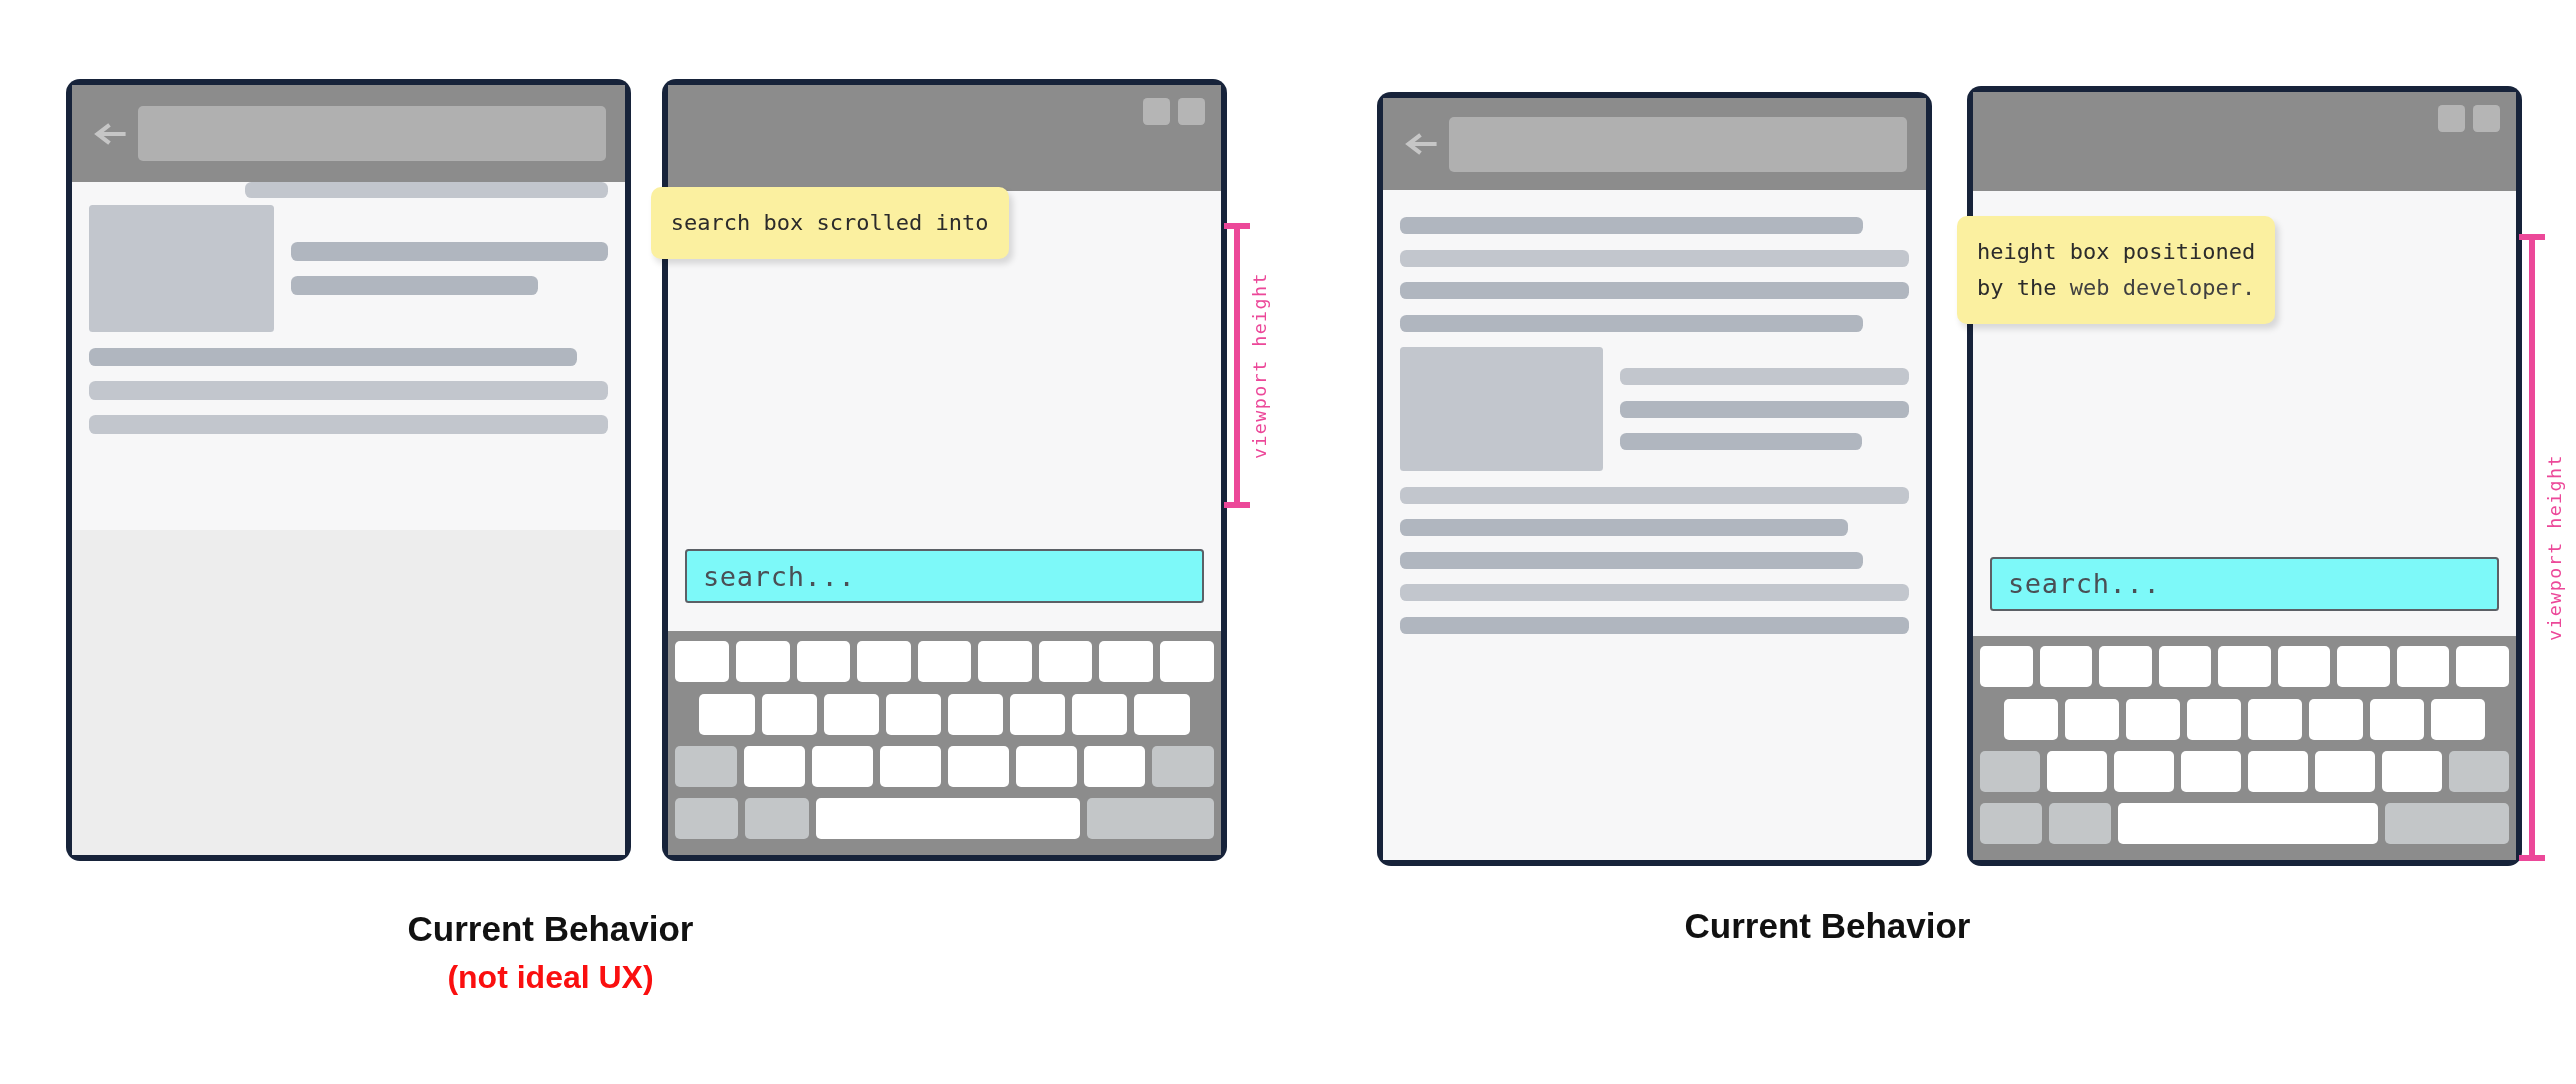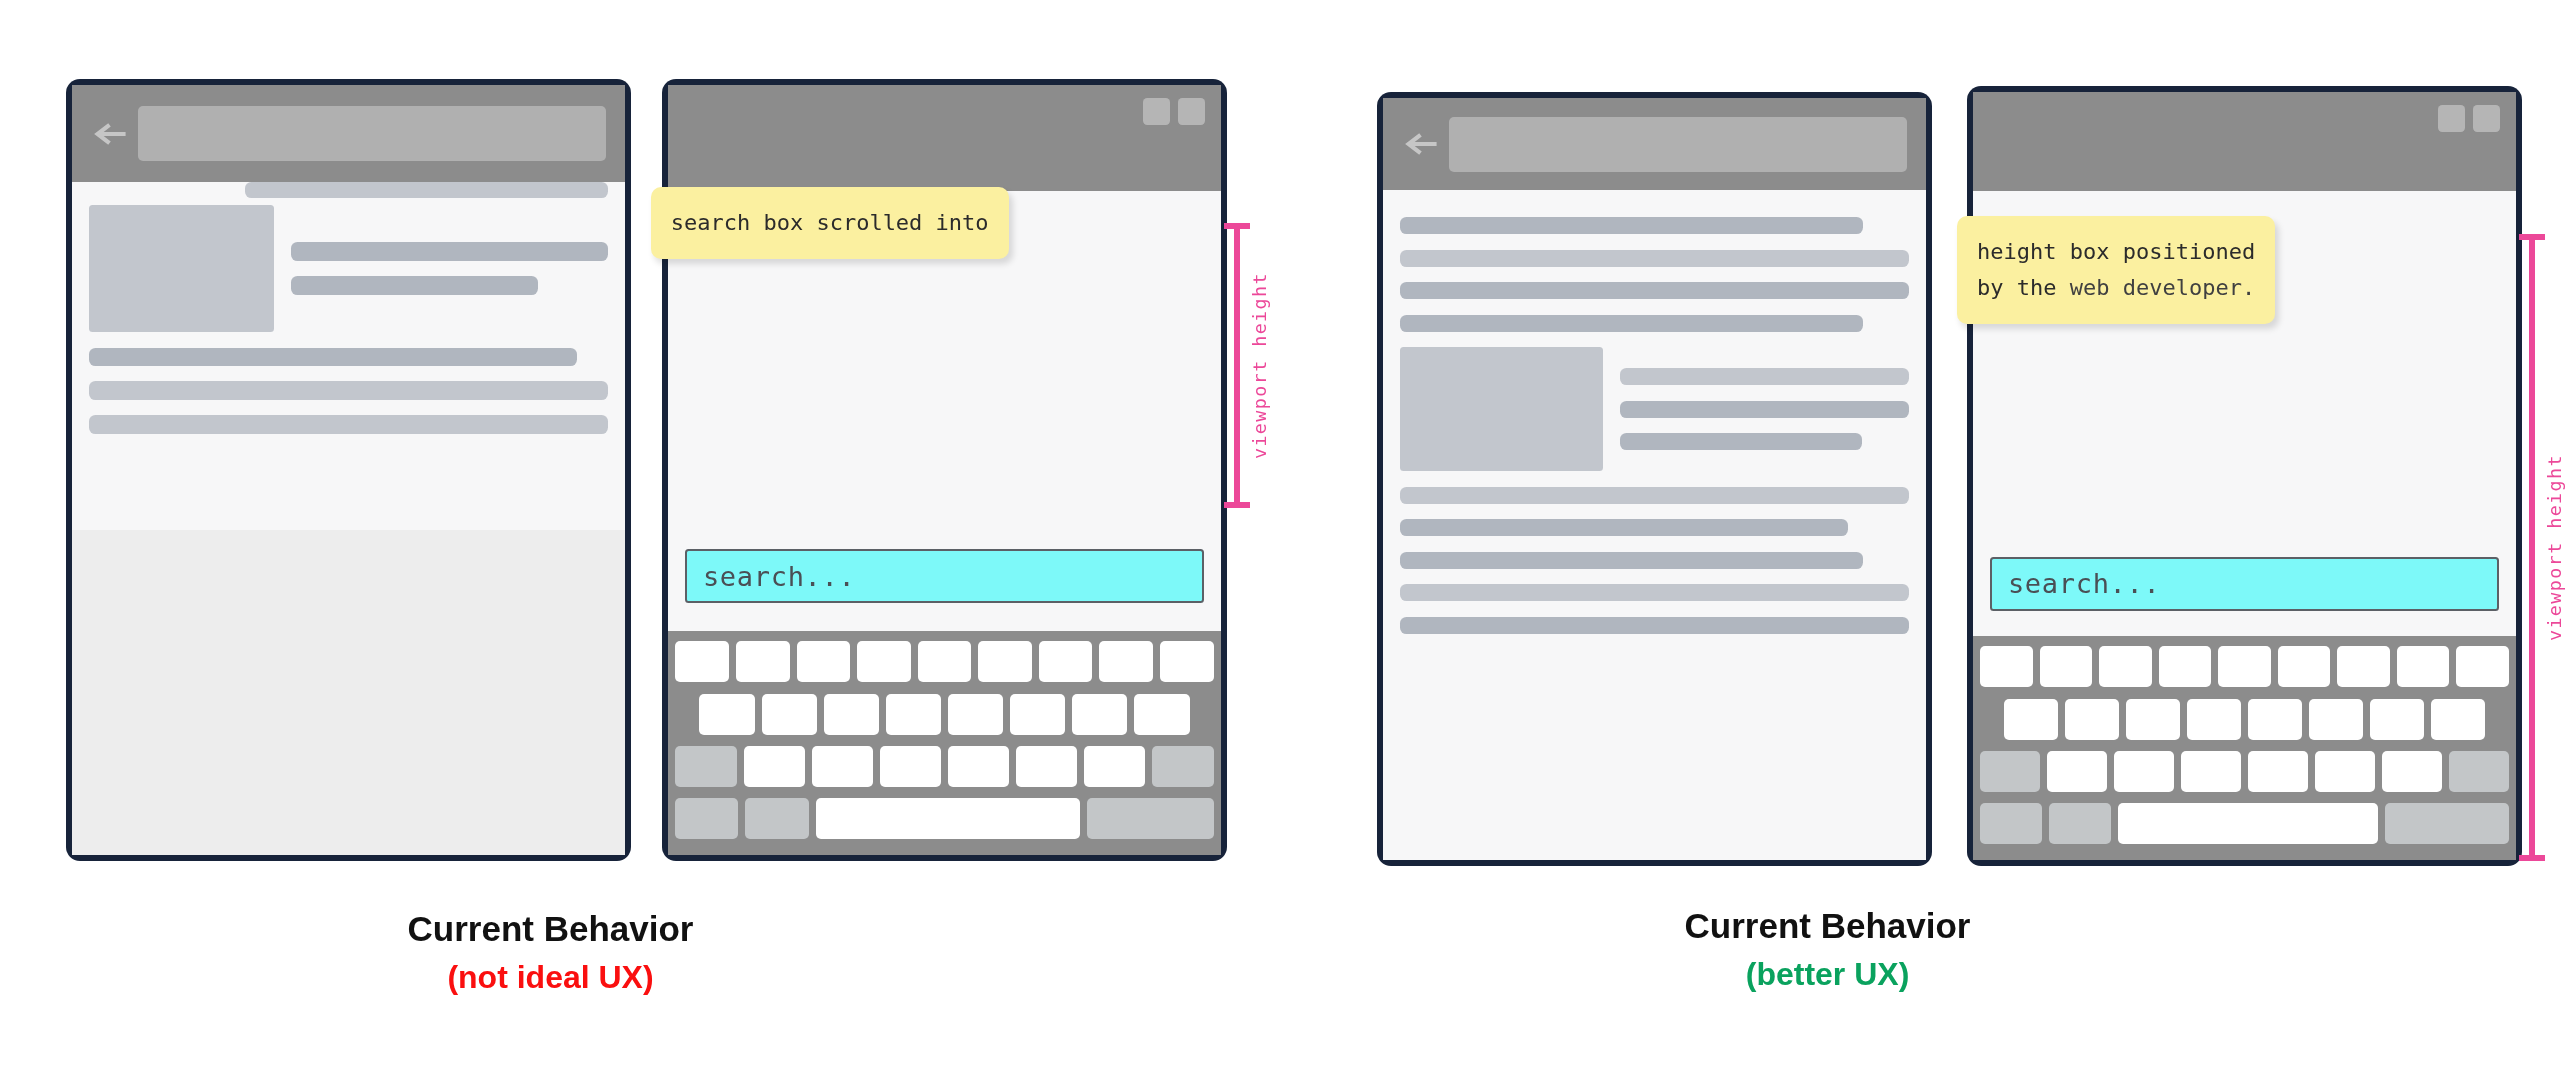--- a/index.html
+++ b/index.html
@@ -354,17 +354,16 @@
     </div>
   </div>
 
   <div class="bracket" style="left:2529px; top:234px; height:627px;">
     <div class="bar"></div>
     <div class="blabel">viewport height</div>
   </div>
 
   <div class="caption" style="left:1545px; top:907px; width:565px;">
     <div class="c-main">Current Behavior</div>
-    <div class="c-sub good">(better UX)</div>
   </div>
 
 </div>
 
 
 </body></html>

